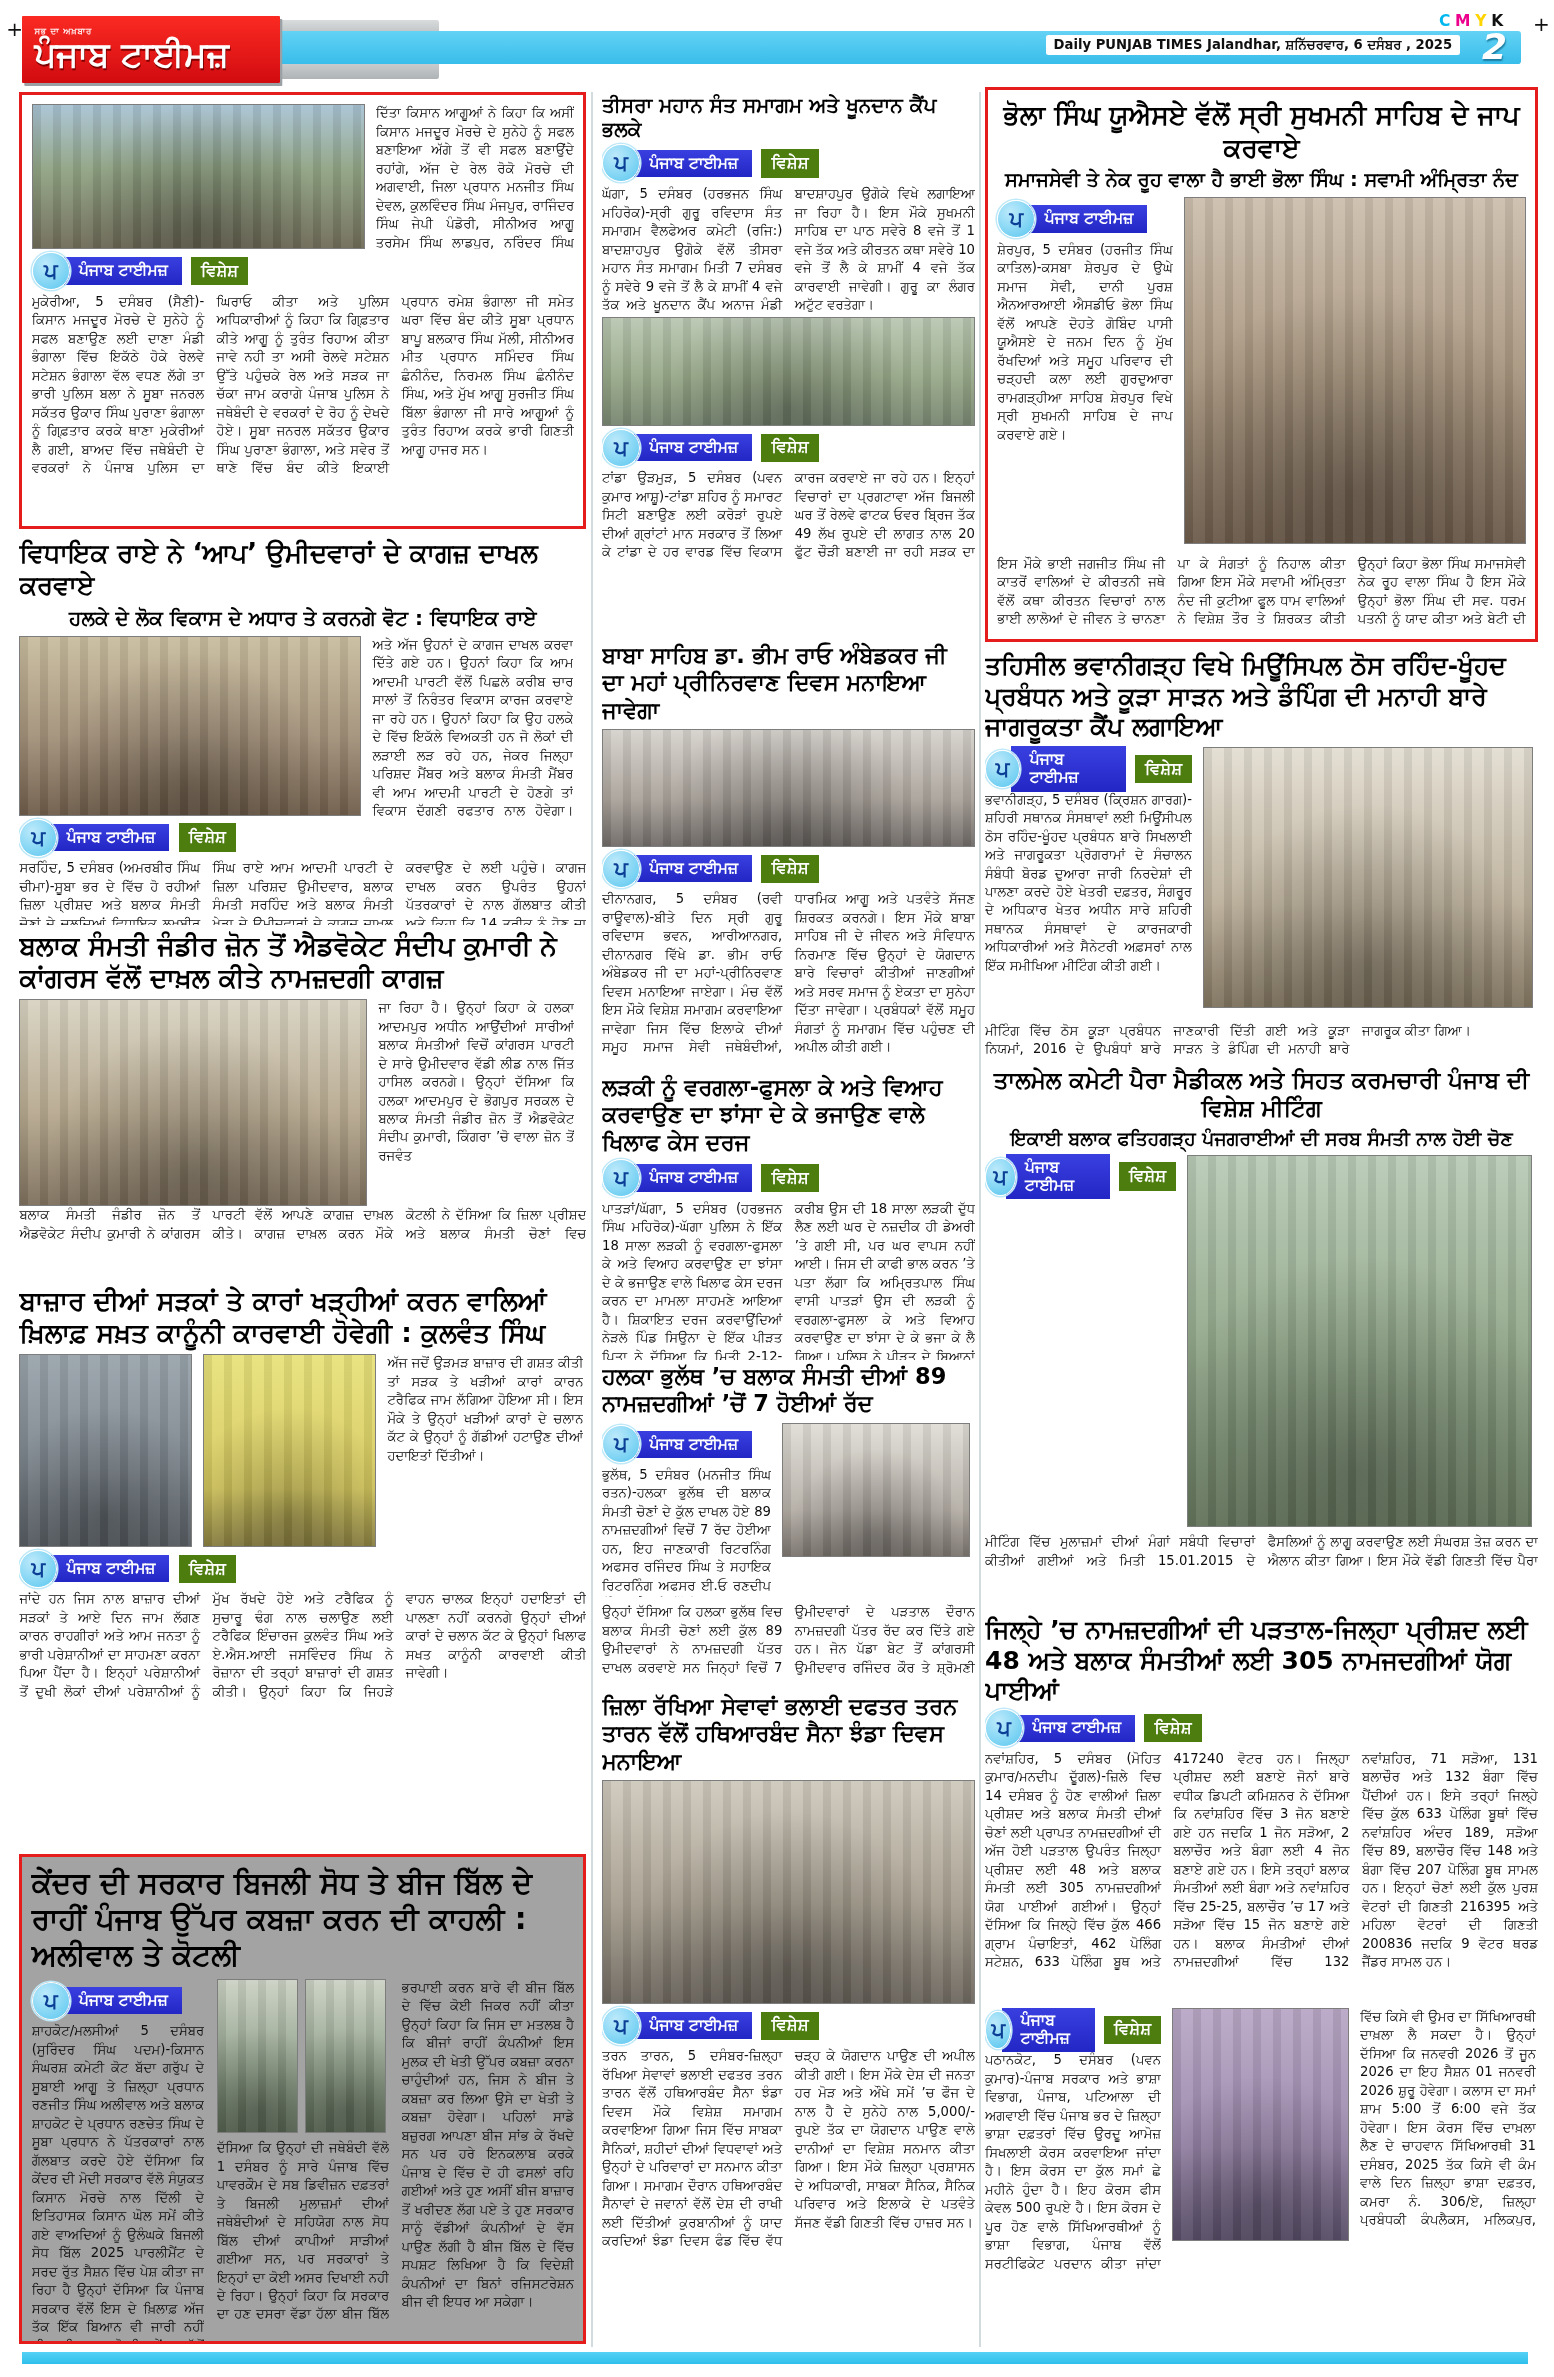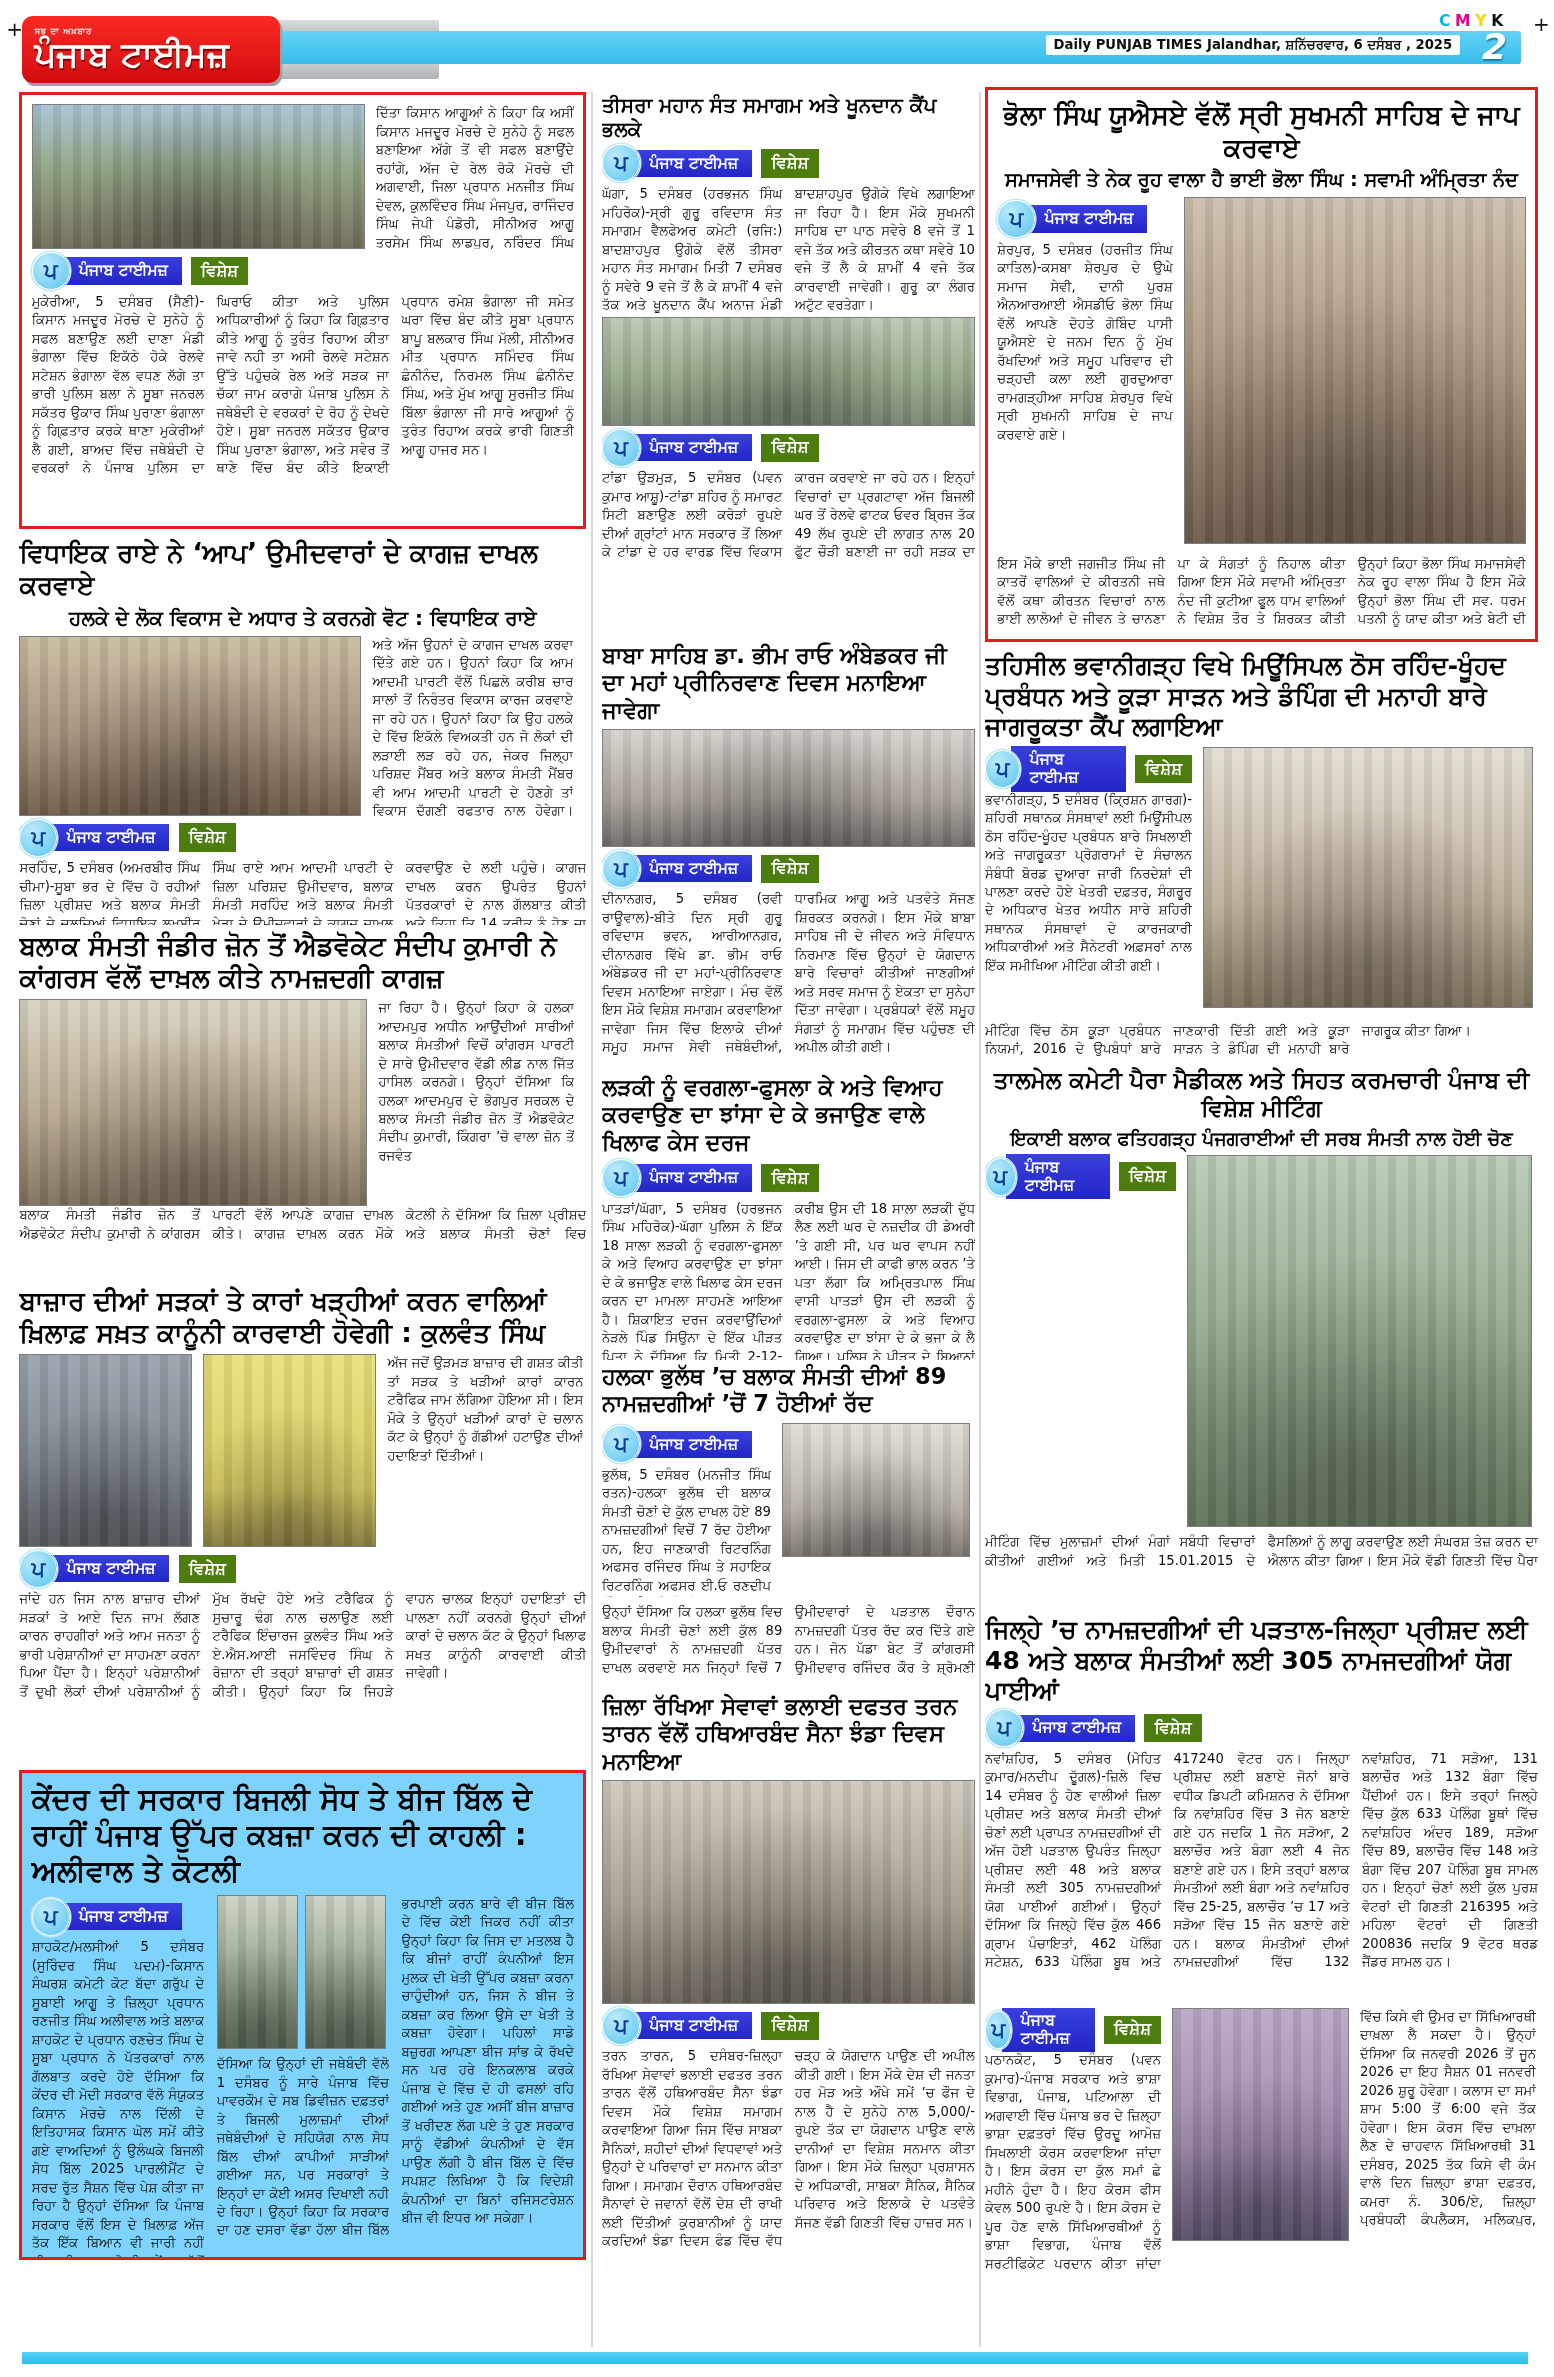--- a/index.html
+++ b/index.html
@@ -5,21 +5,21 @@
   html,body{margin:0;padding:0;background:#e9e9e9;}
   .page{position:relative;width:1554px;height:2377px;background:#ffffff;overflow:hidden;
         font-family:"DejaVu Sans","Liberation Sans",sans-serif;color:#0d0d0d;}
   
   .cmyk{position:absolute;font-weight:700;font-size:15.5px;letter-spacing:1.6px;}
   .cmyk span{display:inline-block;margin-right:3.1px;}
   .c-c{color:#00b7ee}.c-m{color:#ec008c}.c-y{color:#ffd400}.c-k{color:#111}
   .reg{position:absolute;font-size:20px;color:#111;}
   .graybar{position:absolute;background:linear-gradient(180deg,#d9dcdd,#aeb3b5);border-radius:2.3px;}
   .masthead{position:absolute;left:22px;top:15.5px;width:258px;height:67px;
-    background:linear-gradient(180deg,#fb2a22,#d20b10);border-radius:11px;z-index:3;
+    background:linear-gradient(180deg,#fb2a22,#d20b10);border-radius:1px;z-index:3;
     box-shadow:2.3px 3.1px 0 #9aa0a3;display:flex;flex-direction:column;justify-content:center;padding-left:12.4px;box-sizing:border-box;}
   .masthead .tag{color:#ffe9e9;font-size:8.5px;font-weight:700;letter-spacing:0.8px;}
   .masthead .ttl{color:#fff;font-size:34px;font-weight:800;line-height:1.05;text-shadow:0.8px 1.6px 0 #7c0000;}
   .bluebar{position:absolute;left:229px;top:31px;width:1292px;height:33px;z-index:2;
     background:linear-gradient(180deg,#63d2f5,#38bdea);border-radius:3.1px;display:flex;align-items:center;}
   .bluebar .sec{position:absolute;left:0;right:0;text-align:center;font-size:18px;font-weight:800;color:#4a1d12;}
   .datebox{position:absolute;right:61px;top:3.9px;background:#fff;border-radius:2.3px;padding:2.3px 7.8px;
     font-size:13.2px;font-weight:700;color:#101010;white-space:nowrap;}
   .pgnum{position:absolute;right:14px;top:-4.7px;color:#fff;font-size:36px;font-weight:800;font-style:italic;text-shadow:0.8px 1.6px 1.6px #1b7ba0;}
   
@@ -61,21 +61,21 @@
   #a-l3 .ph{width:348px;height:207px;background:linear-gradient(180deg,#d8d3c2,#b7a98f 55%,#7d6f5c);}
   #a-l3 .side{width:196px;height:207px;}
   #a-l3 .b3{height:45px;}
   #a-l4{left:19.4px;top:1285px;width:567px;height:561px;}
   #a-l4 .hd{font-size:26.4px;}
   #a-l4 .ph{width:173px;height:193px;}
   #a-l4 .ph.pa{background:linear-gradient(180deg,#9aa4ac,#7b848b 60%,#5a6066);}
   #a-l4 .ph.pb{background:linear-gradient(180deg,#e8e27b,#d6c95f 70%,#8f8444);}
   #a-l4 .side{width:196px;height:193px;}
   #a-l4 .b3{height:256px;}
-  #a-l5{left:19.4px;top:1770px;width:567px;height:490px;background:#7dd3fc;}
+  #a-l5{left:19.4px;top:1854px;width:567px;height:490px;background:#a3a3a3;}
   #a-l5 .hd{font-size:29.5px;}
   #a-l5 .grid{display:flex;gap:12.4px;}
   #a-l5 .gcol{width:176px;}
   #a-l5 .ph{width:81px;height:154px;display:inline-block;background:linear-gradient(180deg,#cbd2c4,#8c9c86 60%,#5d6b58);}
   #a-l5 .bodytxt{height:340px;}
   #a-l5 .gcol.mid .bodytxt{height:180px;}
   #a-m1{left:602px;top:93px;width:373px;height:222px;}
   #a-m1 .hd{font-size:20px;}
   #a-m1 .b2{height:152px;}
   #a-m2{left:602px;top:317px;width:373px;height:322px;}

